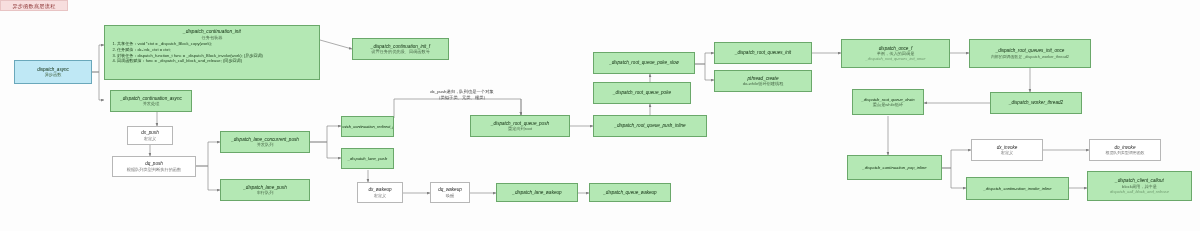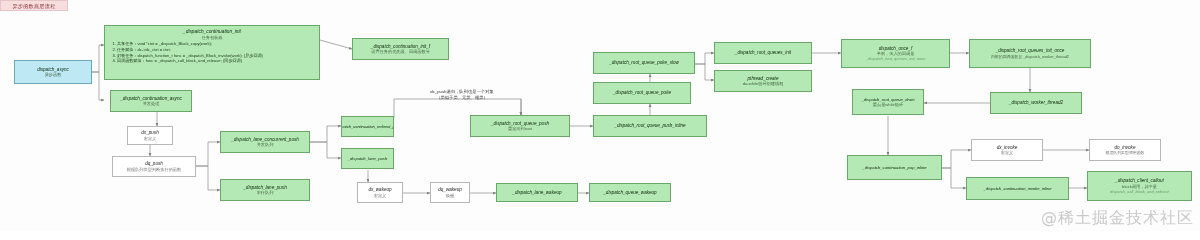--- a/index.html
+++ b/index.html
@@ -345,14 +345,13 @@
 
   <div class="node" style="left:589px;top:183px;width:82px;height:19px;">
     <div class="t1">_dispatch_queue_wakeup</div>
   </div>
 
   <div class="annot" style="left:382px;top:89px;width:160px;">
     <div>dx_push递归，队列也是一个对象</div>
     <div>（类似于类、元类、根类）</div>
   </div>
 
-  <div id="watermark">@稀土掘金技术社区</div>
 </div>
 
 </body></html>

